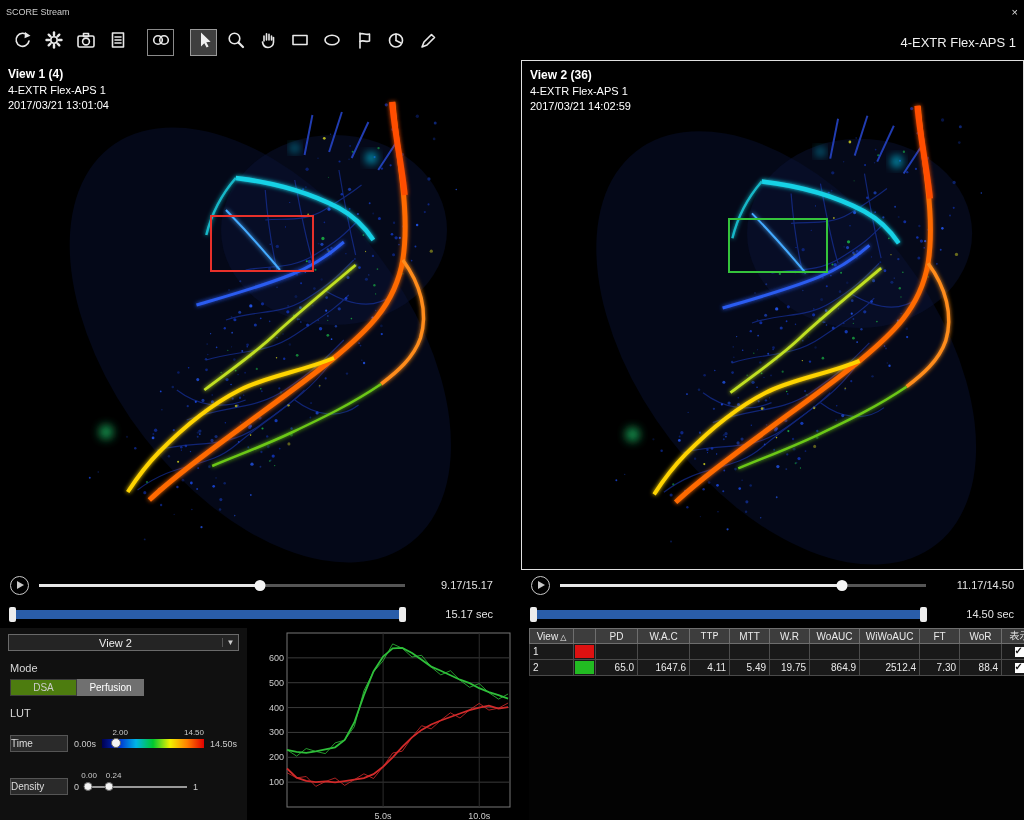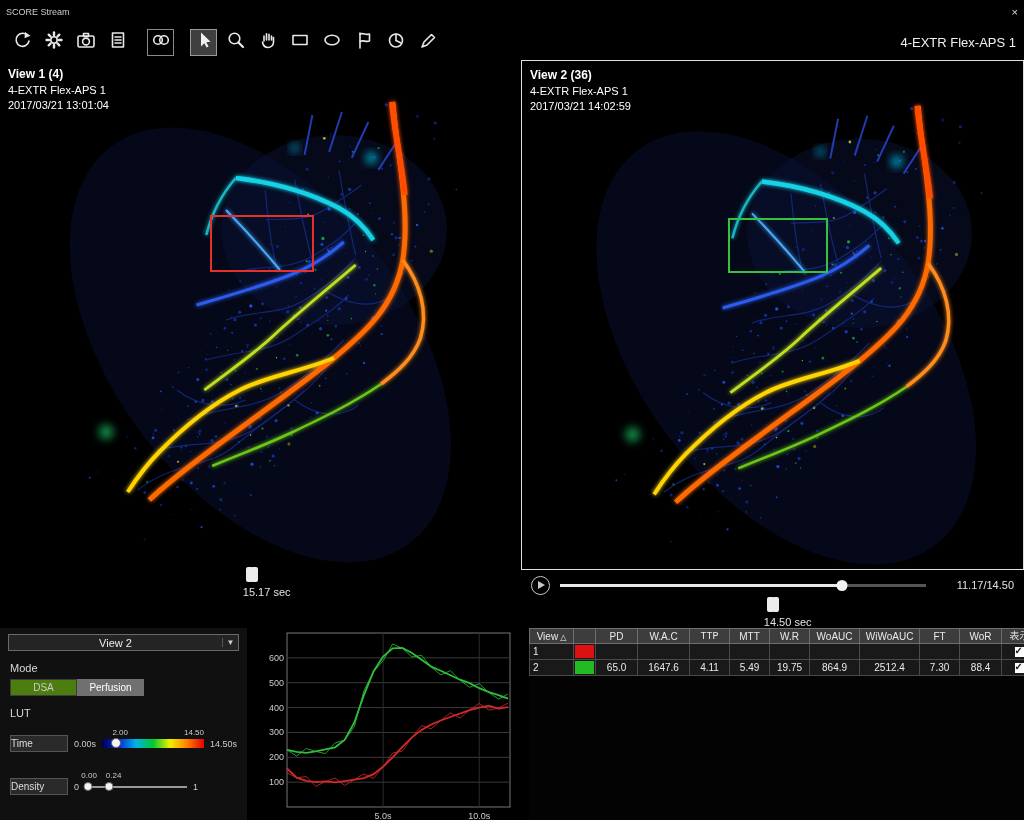--- a/index.html
+++ b/index.html
@@ -35,21 +35,21 @@
   .playback-row { height:30px; display:flex; align-items:center; gap:10px; padding:0 10px; }
   .play-btn { width:19px; height:19px; border:1.5px solid #c8c8c8; border-radius:50%; position:relative; flex:none; background:transparent; }
   .play-btn::after { content:""; position:absolute; left:6px; top:4px;
     border-left:7px solid #c8c8c8; border-top:4.5px solid transparent; border-bottom:4.5px solid transparent; }
   .pb-slider { flex:1; position:relative; height:14px; }
   .pb-track { position:absolute; top:6px; left:0; right:0; height:3px; background:#555; }
   .pb-fill  { position:absolute; top:6px; left:0; height:3px; background:#e8e8e8; }
   .pb-handle{ position:absolute; top:2px; width:11px; height:11px; border-radius:50%; background:#f4f4f4; transform:translateX(-50%); }
   .pb-time { width:78px; flex:none; text-align:right; font-size:11px; color:#e2e2e2; }
 
-  .range-row { height:28px; display:flex; align-items:center; gap:10px; padding:0 10px;flex-direction:column; }
+  .range-row { height:28px; display:flex; align-items:center; gap:10px; padding:0 10px; }
   .range-bar { flex:1; position:relative; height:9px; background:#2a5da8; }
   .range-handle { position:absolute; top:-3px; width:7px; height:15px; background:#ececec; border-radius:2px; }
   .range-handle.left { left:-1px; } .range-handle.right { right:-1px; }
   .range-label { width:78px; flex:none; text-align:right; font-size:11px; color:#e2e2e2; }
 
   
   .bottom { display:flex; gap:14px; height:197px; }
   .panel-left { width:256px; background:#101010; padding:6px 8px; font-size:11px; }
   .dd { height:17px; background:#242424; border:1px solid #6a6a6a; display:flex; align-items:center; }
   .dd-label { flex:1; text-align:center; font-size:11px; color:#eee; }
@@ -73,21 +73,21 @@
   .dens-track { position:absolute; top:4px; left:0; right:0; height:2px; background:#999; }
   .dens-handle { position:absolute; top:0; width:9px; height:9px; border-radius:50%;
     background:#f4f4f4; border:1px solid #666; transform:translateX(-50%); }
   .dens-label { position:absolute; top:-11px; font-size:8px; color:#ccc; transform:translateX(-50%); }
 
   .panel-chart { width:254px; background:#000; }
   .panel-table { flex:1; background:#030303; }
   table { border-collapse:collapse; width:100%; table-layout:fixed; font-size:10px; color:#eaeaea; }
   th { background:#3d3d3d; border:1px solid #6e6e6e; height:15px; font-weight:normal; padding:0 2px;
     overflow:hidden; white-space:nowrap; }
-  td { background:#191919; border:1px solid #4a4a4a; height:16px; padding:0 3px; text-align:center;
+  td { background:#191919; border:1px solid #4a4a4a; height:16px; padding:0 3px; text-align:right;
     overflow:hidden; white-space:nowrap; }
   td.view-cell { text-align:left; }
   td.color-cell { padding:1px; }
   .swatch { width:100%; height:100%; min-height:12px; }
   td.check-cell { text-align:center; }
   .cbx { display:inline-block; width:10px; height:10px; background:#fff; position:relative; vertical-align:middle; }
   .cbx.checked::after { content:"✓"; position:absolute; left:0; top:-2px; font-size:10px; color:#111; font-weight:bold; }
   .bottom-strip { height:5px; background:linear-gradient(90deg,#123c78,#2a6ac0,#123c78); }
 </style>
 </head>
@@ -528,20 +528,29 @@
       <svg class="angio" viewBox="0 0 512 510" preserveAspectRatio="none">
           <use href="#vesselArt"></use>
         </svg>
       <div class="view-info">
         <div class="t1">View 1 (4)</div>
         <div>4-EXTR Flex-APS 1</div>
         <div>2017/03/21 13:01:04</div>
       </div>
       <div class="roi-rect" style="left: 210px; top: 155px; width: 104px; height: 57px; border-color: rgb(232, 48, 42);"></div>
     </div>
+    <div class="playback-row">
+      <div class="play-btn"></div>
+      <div class="pb-slider">
+        <div class="pb-track"></div>
+        <div class="pb-fill" style="width: 60.5%;"></div>
+        <div class="pb-handle" style="left: 60.5%;"></div>
+      </div>
+      <div class="pb-time">9.17/15.17</div>
+    </div>
     <div class="range-row">
       <div class="range-bar">
         <div class="range-handle left"></div>
         <div class="range-handle right"></div>
       </div>
       <div class="range-label">15.17 sec</div>
     </div>
   </div>
 
   <div class="view-col selected">

